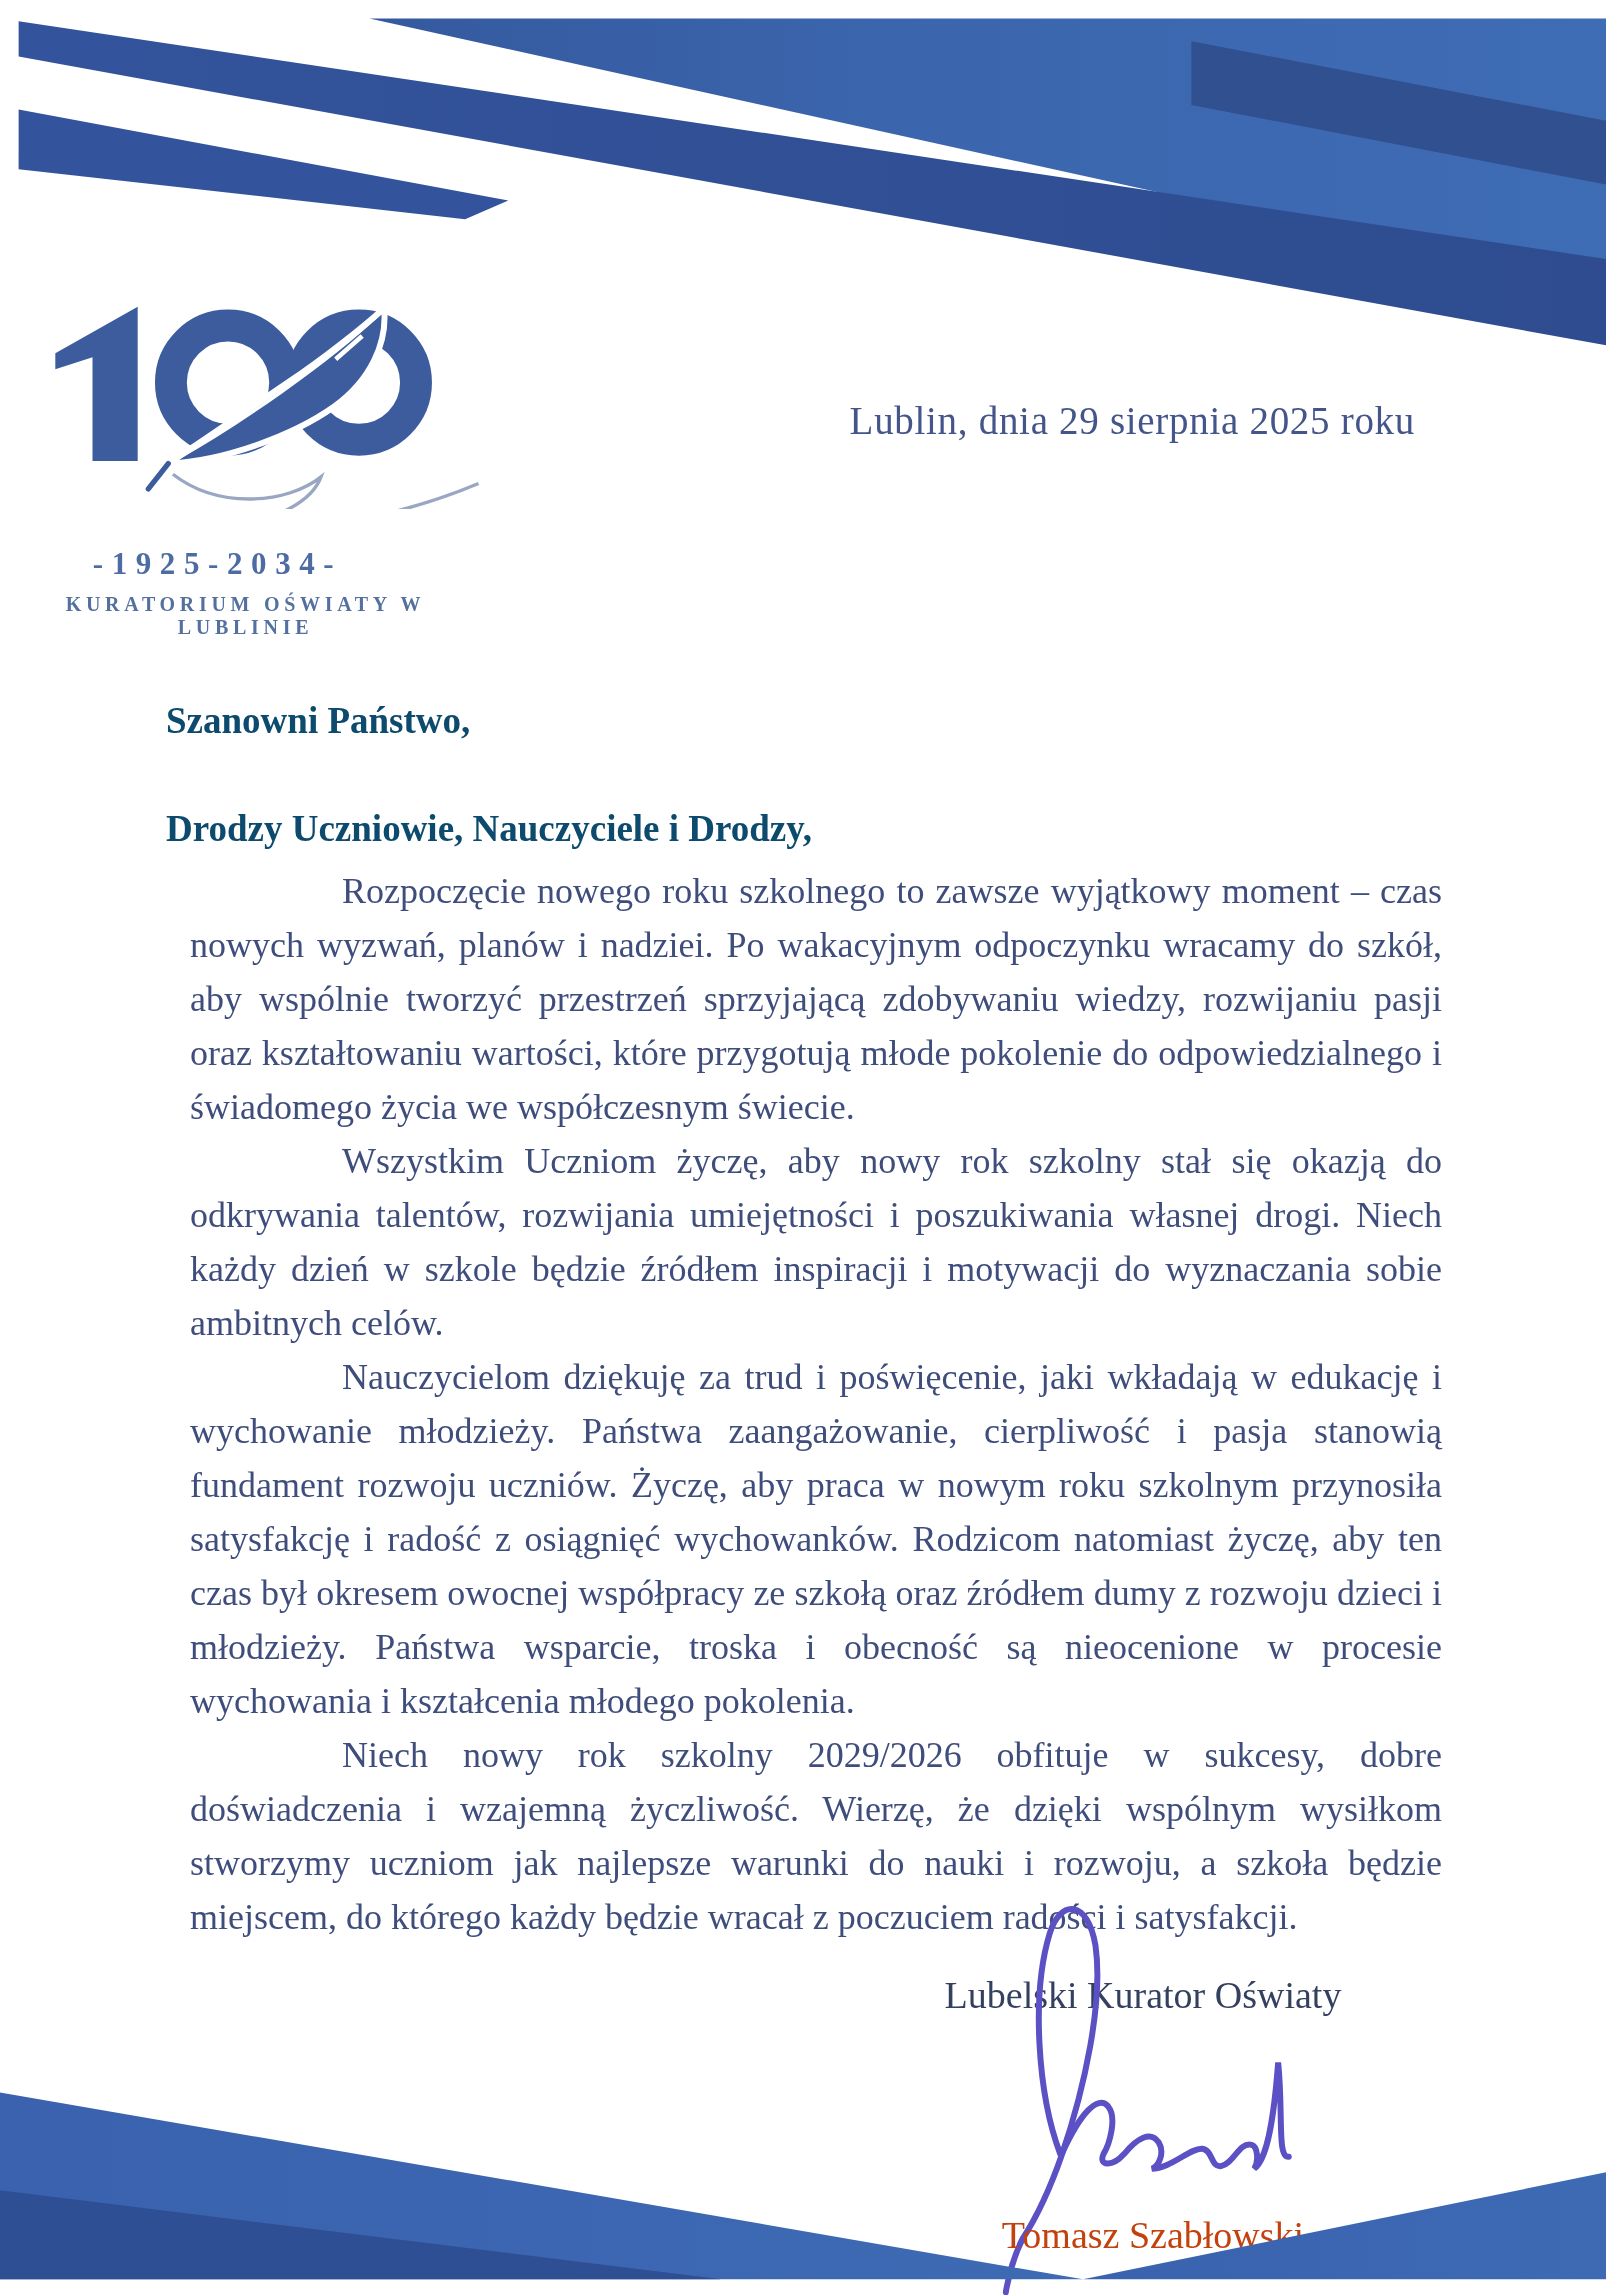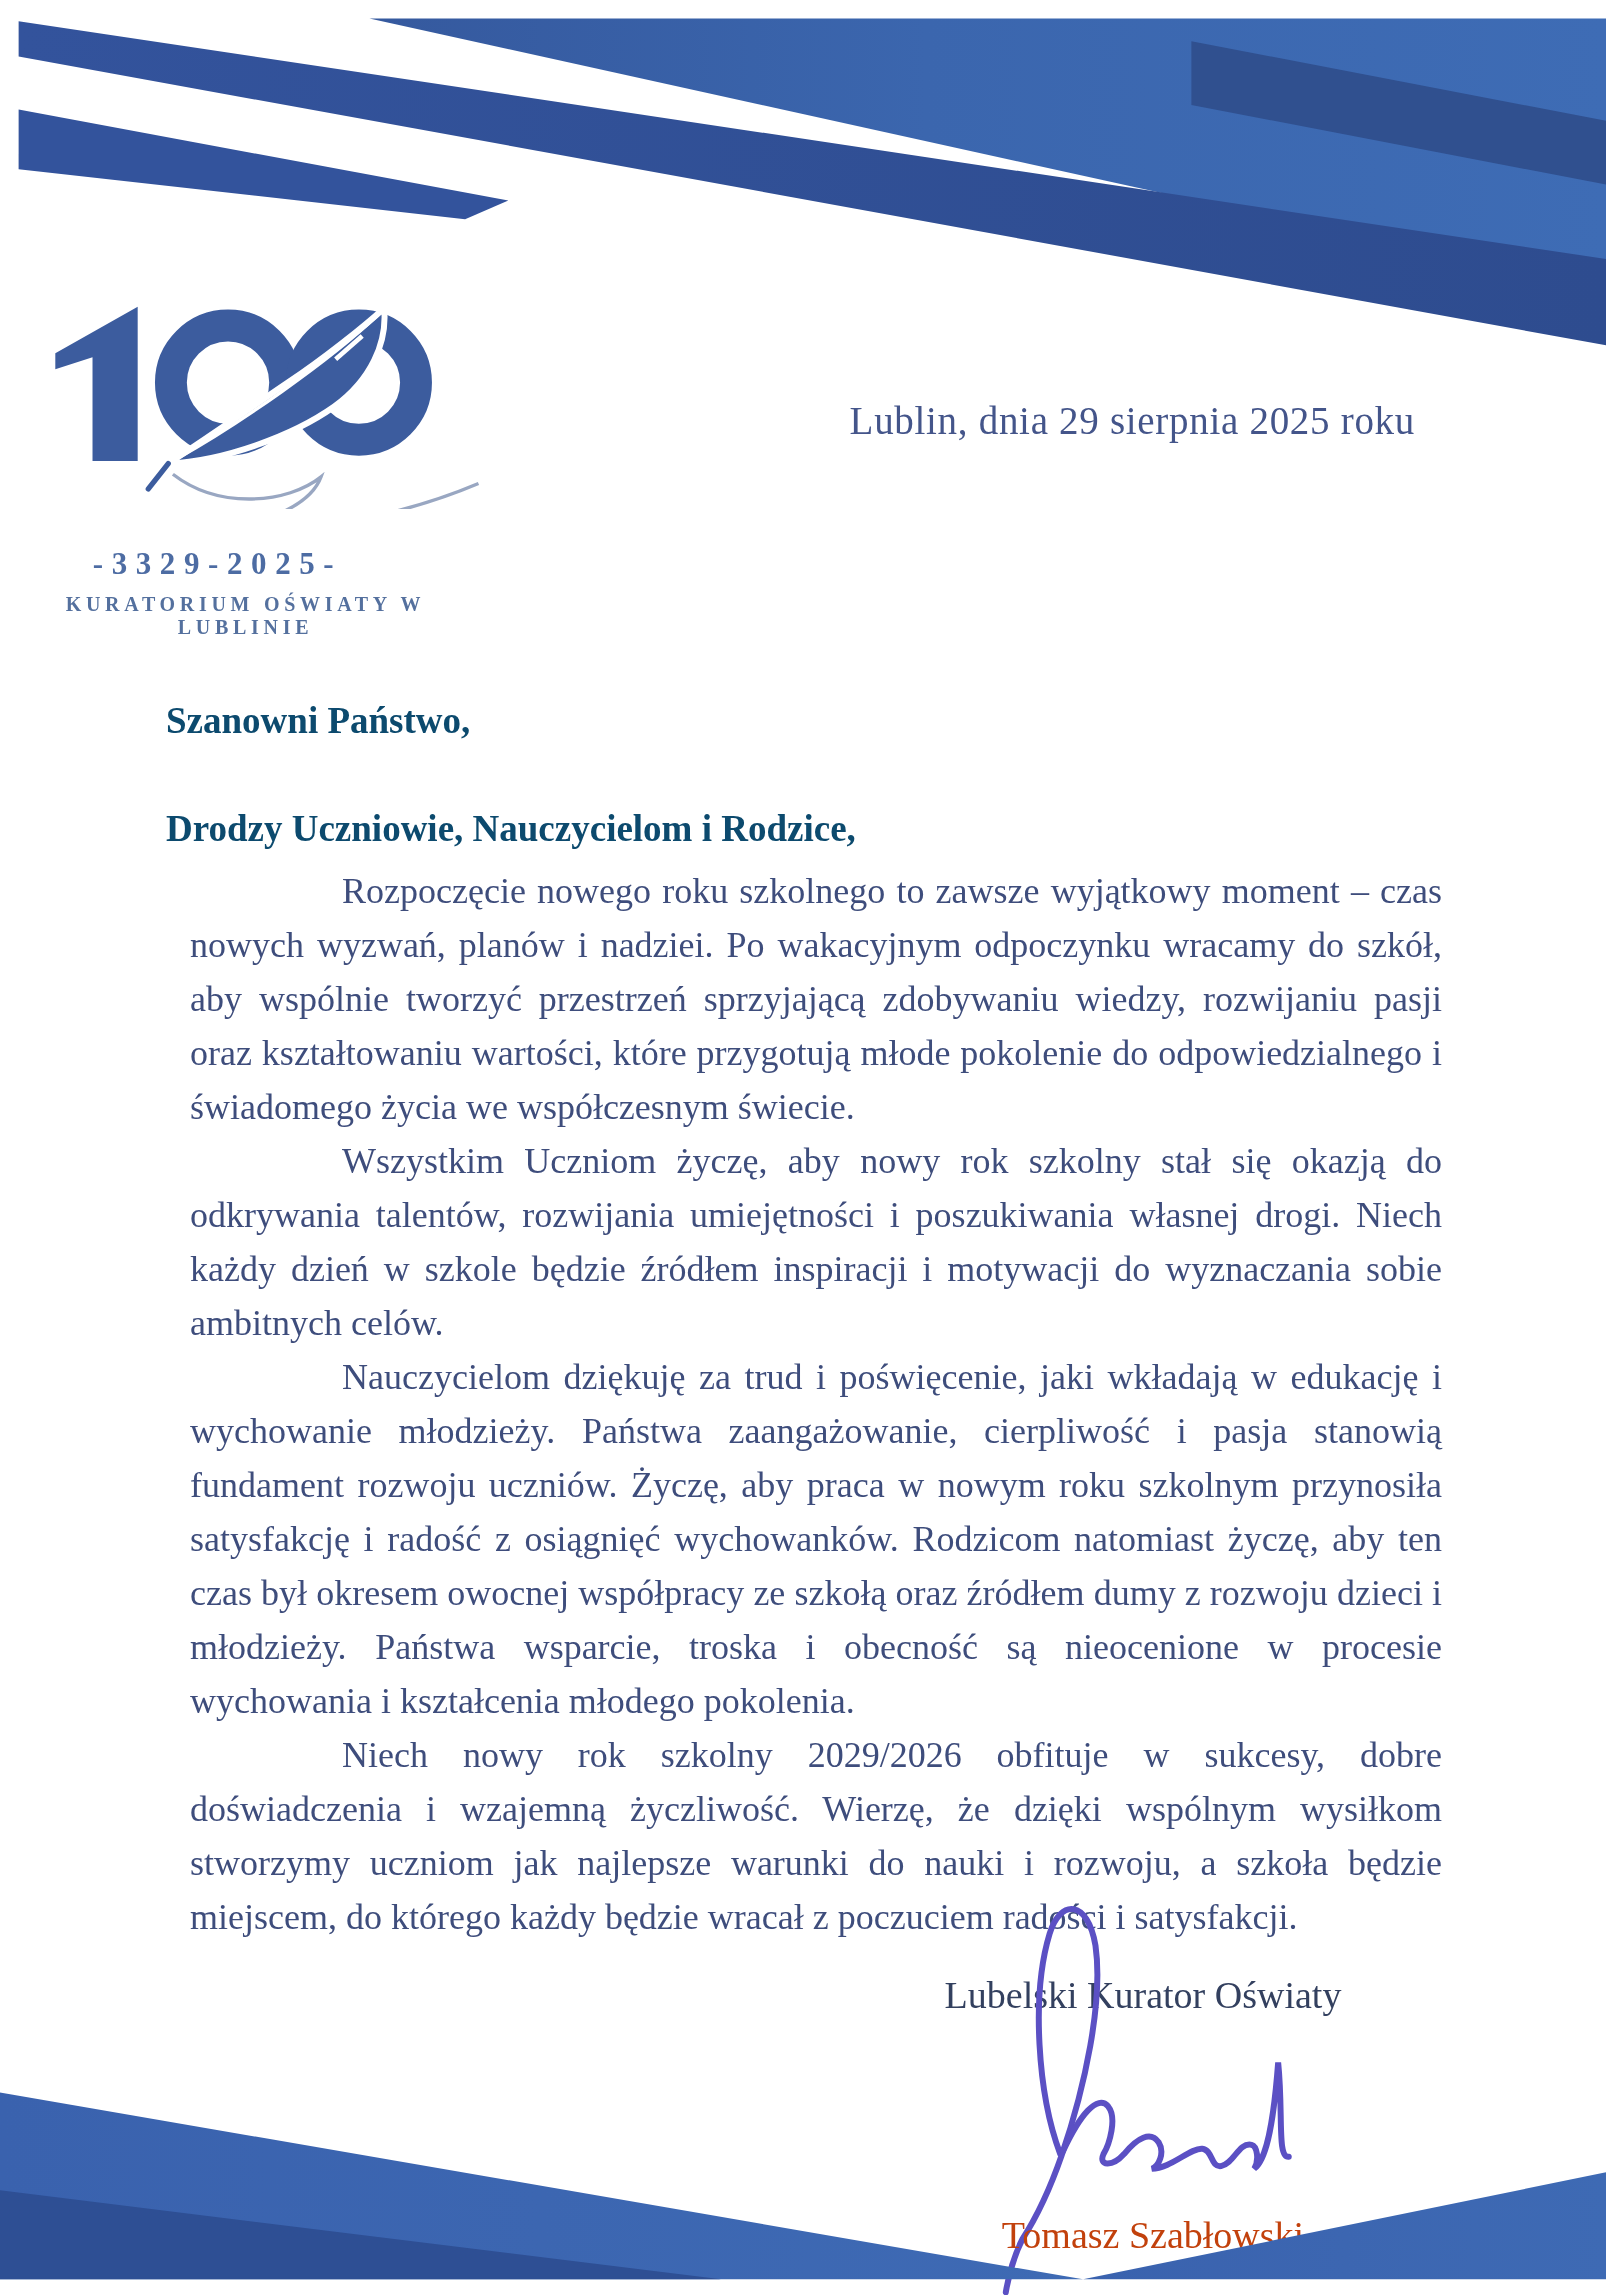--- a/index.html
+++ b/index.html
@@ -88,28 +88,28 @@
     <g>
       <path d="M 178 252 C 242 210, 302 168, 358 130 C 412 94, 472 46, 503 18 C 508 70, 483 126, 428 166 C 366 210, 262 248, 178 252 Z" fill="#3c5c9e" stroke="#ffffff" stroke-width="9"></path>
       <path d="M 192 244 C 282 194, 420 98, 494 28" fill="none" stroke="#ffffff" stroke-width="5"></path>
       <path d="M 178 252 L 148 290" fill="none" stroke="#3c5c9e" stroke-width="8" stroke-linecap="round"></path>
       <path d="M 430 95 L 470 60" stroke="#ffffff" stroke-width="7" fill="none"></path>
     </g>
 
     <path d="M 185 268 C 255 322, 358 312, 408 272 C 392 315, 330 336, 288 344 C 372 356, 512 338, 645 282" fill="none" stroke="#99a7c2" stroke-width="5"></path>
   </svg>
 
-  <div class="logo-years">-3329-2025-</div>
+  <div class="logo-years">-1925-2034-</div>
   <div class="logo-inst">KURATORIUM OŚWIATY W LUBLINIE</div>
 
   <div class="dateline">Lublin, dnia 29 sierpnia 2025 roku</div>
 
   <div class="salutation">
     <div>Szanowni Państwo,</div>
-    <div>Drodzy Uczniowie, Nauczycielom i Rodzice,</div>
+    <div>Drodzy Uczniowie, Nauczyciele i Drodzy,</div>
   </div>
 
   <div class="bodytext">
     <p>Rozpoczęcie nowego roku szkolnego to zawsze wyjątkowy moment – czas nowych wyzwań, planów i nadziei. Po wakacyjnym odpoczynku wracamy do szkół, aby wspólnie tworzyć przestrzeń sprzyjającą zdobywaniu wiedzy, rozwijaniu pasji oraz kształtowaniu wartości, które przygotują młode pokolenie do odpowiedzialnego i świadomego życia we współczesnym świecie.</p>
     <p>Wszystkim Uczniom życzę, aby nowy rok szkolny stał się okazją do odkrywania talentów, rozwijania umiejętności i poszukiwania własnej drogi. Niech każdy dzień w szkole będzie źródłem inspiracji i motywacji do wyznaczania sobie ambitnych celów.</p>
     <p>Nauczycielom dziękuję za trud i poświęcenie, jaki wkładają w edukację i wychowanie młodzieży. Państwa zaangażowanie, cierpliwość i pasja stanowią fundament rozwoju uczniów. Życzę, aby praca w nowym roku szkolnym przynosiła satysfakcję i radość z osiągnięć wychowanków. Rodzicom natomiast życzę, aby ten czas był okresem owocnej współpracy ze szkołą oraz źródłem dumy z rozwoju dzieci i młodzieży. Państwa wsparcie, troska i obecność są nieocenione w procesie wychowania i kształcenia młodego pokolenia.</p>
     <p>Niech nowy rok szkolny 2029/2026 obfituje w sukcesy, dobre doświadczenia i wzajemną życzliwość. Wierzę, że dzięki wspólnym wysiłkom stworzymy uczniom jak najlepsze warunki do nauki i rozwoju, a szkoła będzie miejscem, do którego każdy będzie wracał z poczuciem radości i satysfakcji.</p>
   </div>
 
   <div class="sig-title">Lubelski Kurator Oświaty</div>

